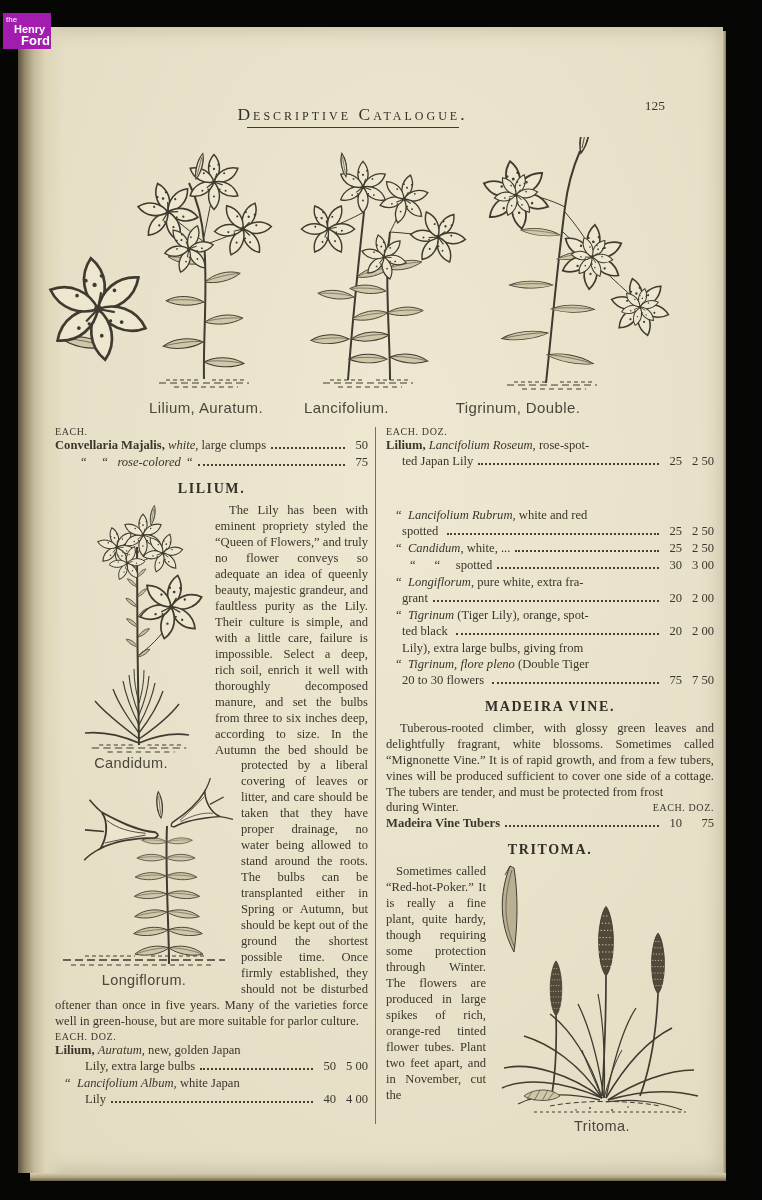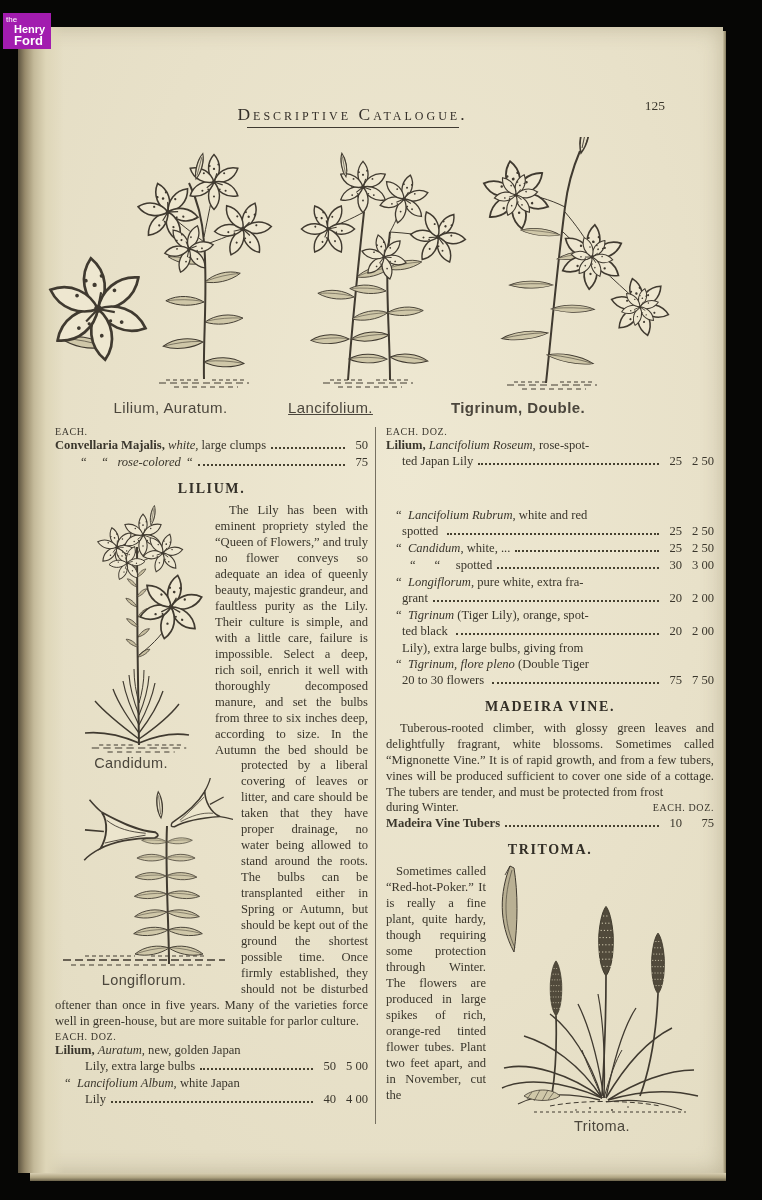--- a/index.html
+++ b/index.html
@@ -14,31 +14,31 @@
         background:linear-gradient(90deg,#5d5440 0,#978a6b 7px,#c4ba9a 16px,#ded6b8 28px,rgba(233,226,203,0) 46px);}
   .page::after{content:"";position:absolute;left:12px;right:-3px;bottom:-8px;height:8px;
         background:linear-gradient(180deg,#d8cfb2,#b0a583 55%,#6a6149);}
   .edge-right{position:absolute;right:-3px;top:4px;bottom:-4px;width:3px;
         background:linear-gradient(90deg,#c9c0a2,#857b5e);}
   
   .logo{position:absolute;left:3px;top:13px;width:48px;height:36px;background:#a21caf;
         color:#fff;font-family:"Liberation Sans",sans-serif;line-height:1;z-index:5;}
   .logo .the{position:absolute;left:3px;top:3px;font-size:8px;}
   .logo .henry{position:absolute;left:11px;top:11px;font-size:11px;font-weight:bold;}
-  .logo .ford{position:absolute;left:11px;top:21px;font-size:13px;font-weight:bold;}
+  .logo .ford{position:absolute;left:18px;top:21px;font-size:13px;font-weight:bold;}
   
   .hdr{position:absolute;top:77px;left:0;width:100%;text-align:center;transform:translateX(-18px);}
   .hdr .t{font-variant:small-caps;font-size:17.5px;letter-spacing:3px;color:#35302a;}
   .hdr .rule{display:block;width:212px;height:1.4px;background:#3f3a31;margin:2px auto 0;}
   .pageno{position:absolute;top:71px;right:58px;font-size:13.5px;color:#3a362c;}
   
   .figtop{position:absolute;top:110px;left:28px;width:648px;height:258px;}
   .figcap{position:absolute;top:372px;font-family:"Liberation Sans",sans-serif;
           font-size:15px;color:#4b463c;letter-spacing:.4px;text-align:center;}
-  .c1{left:60px;width:185px;} .c2{left:235px;width:155px;text-decoration:underline;} .c3{left:400px;width:200px;font-weight:bold;}
+  .c1{left:60px;width:185px;text-align:right;} .c2{left:251px;width:155px;} .c3{left:400px;width:200px;}
   
   .colL{position:absolute;left:37px;top:398px;width:313px;font-size:12.6px;line-height:1.27;text-align:justify;}
   .colR{position:absolute;left:368px;top:398px;width:328px;font-size:12.6px;line-height:1.27;}
   .divider{position:absolute;left:357px;top:400px;width:1px;height:697px;background:#767061;}
   .price-head{text-align:left;font-size:10px;letter-spacing:.6px;color:#3b372e;line-height:1.3;}
   .pline{display:flex;align-items:baseline;}
   .ptext{white-space:pre-wrap;}
   .lead{flex:1;border-bottom:2px dotted #45402f;margin:0 3px 3px 5px;min-width:10px;}
   .pc{width:20px;text-align:right;flex:none;}
   .pc2{width:32px;text-align:right;flex:none;}

